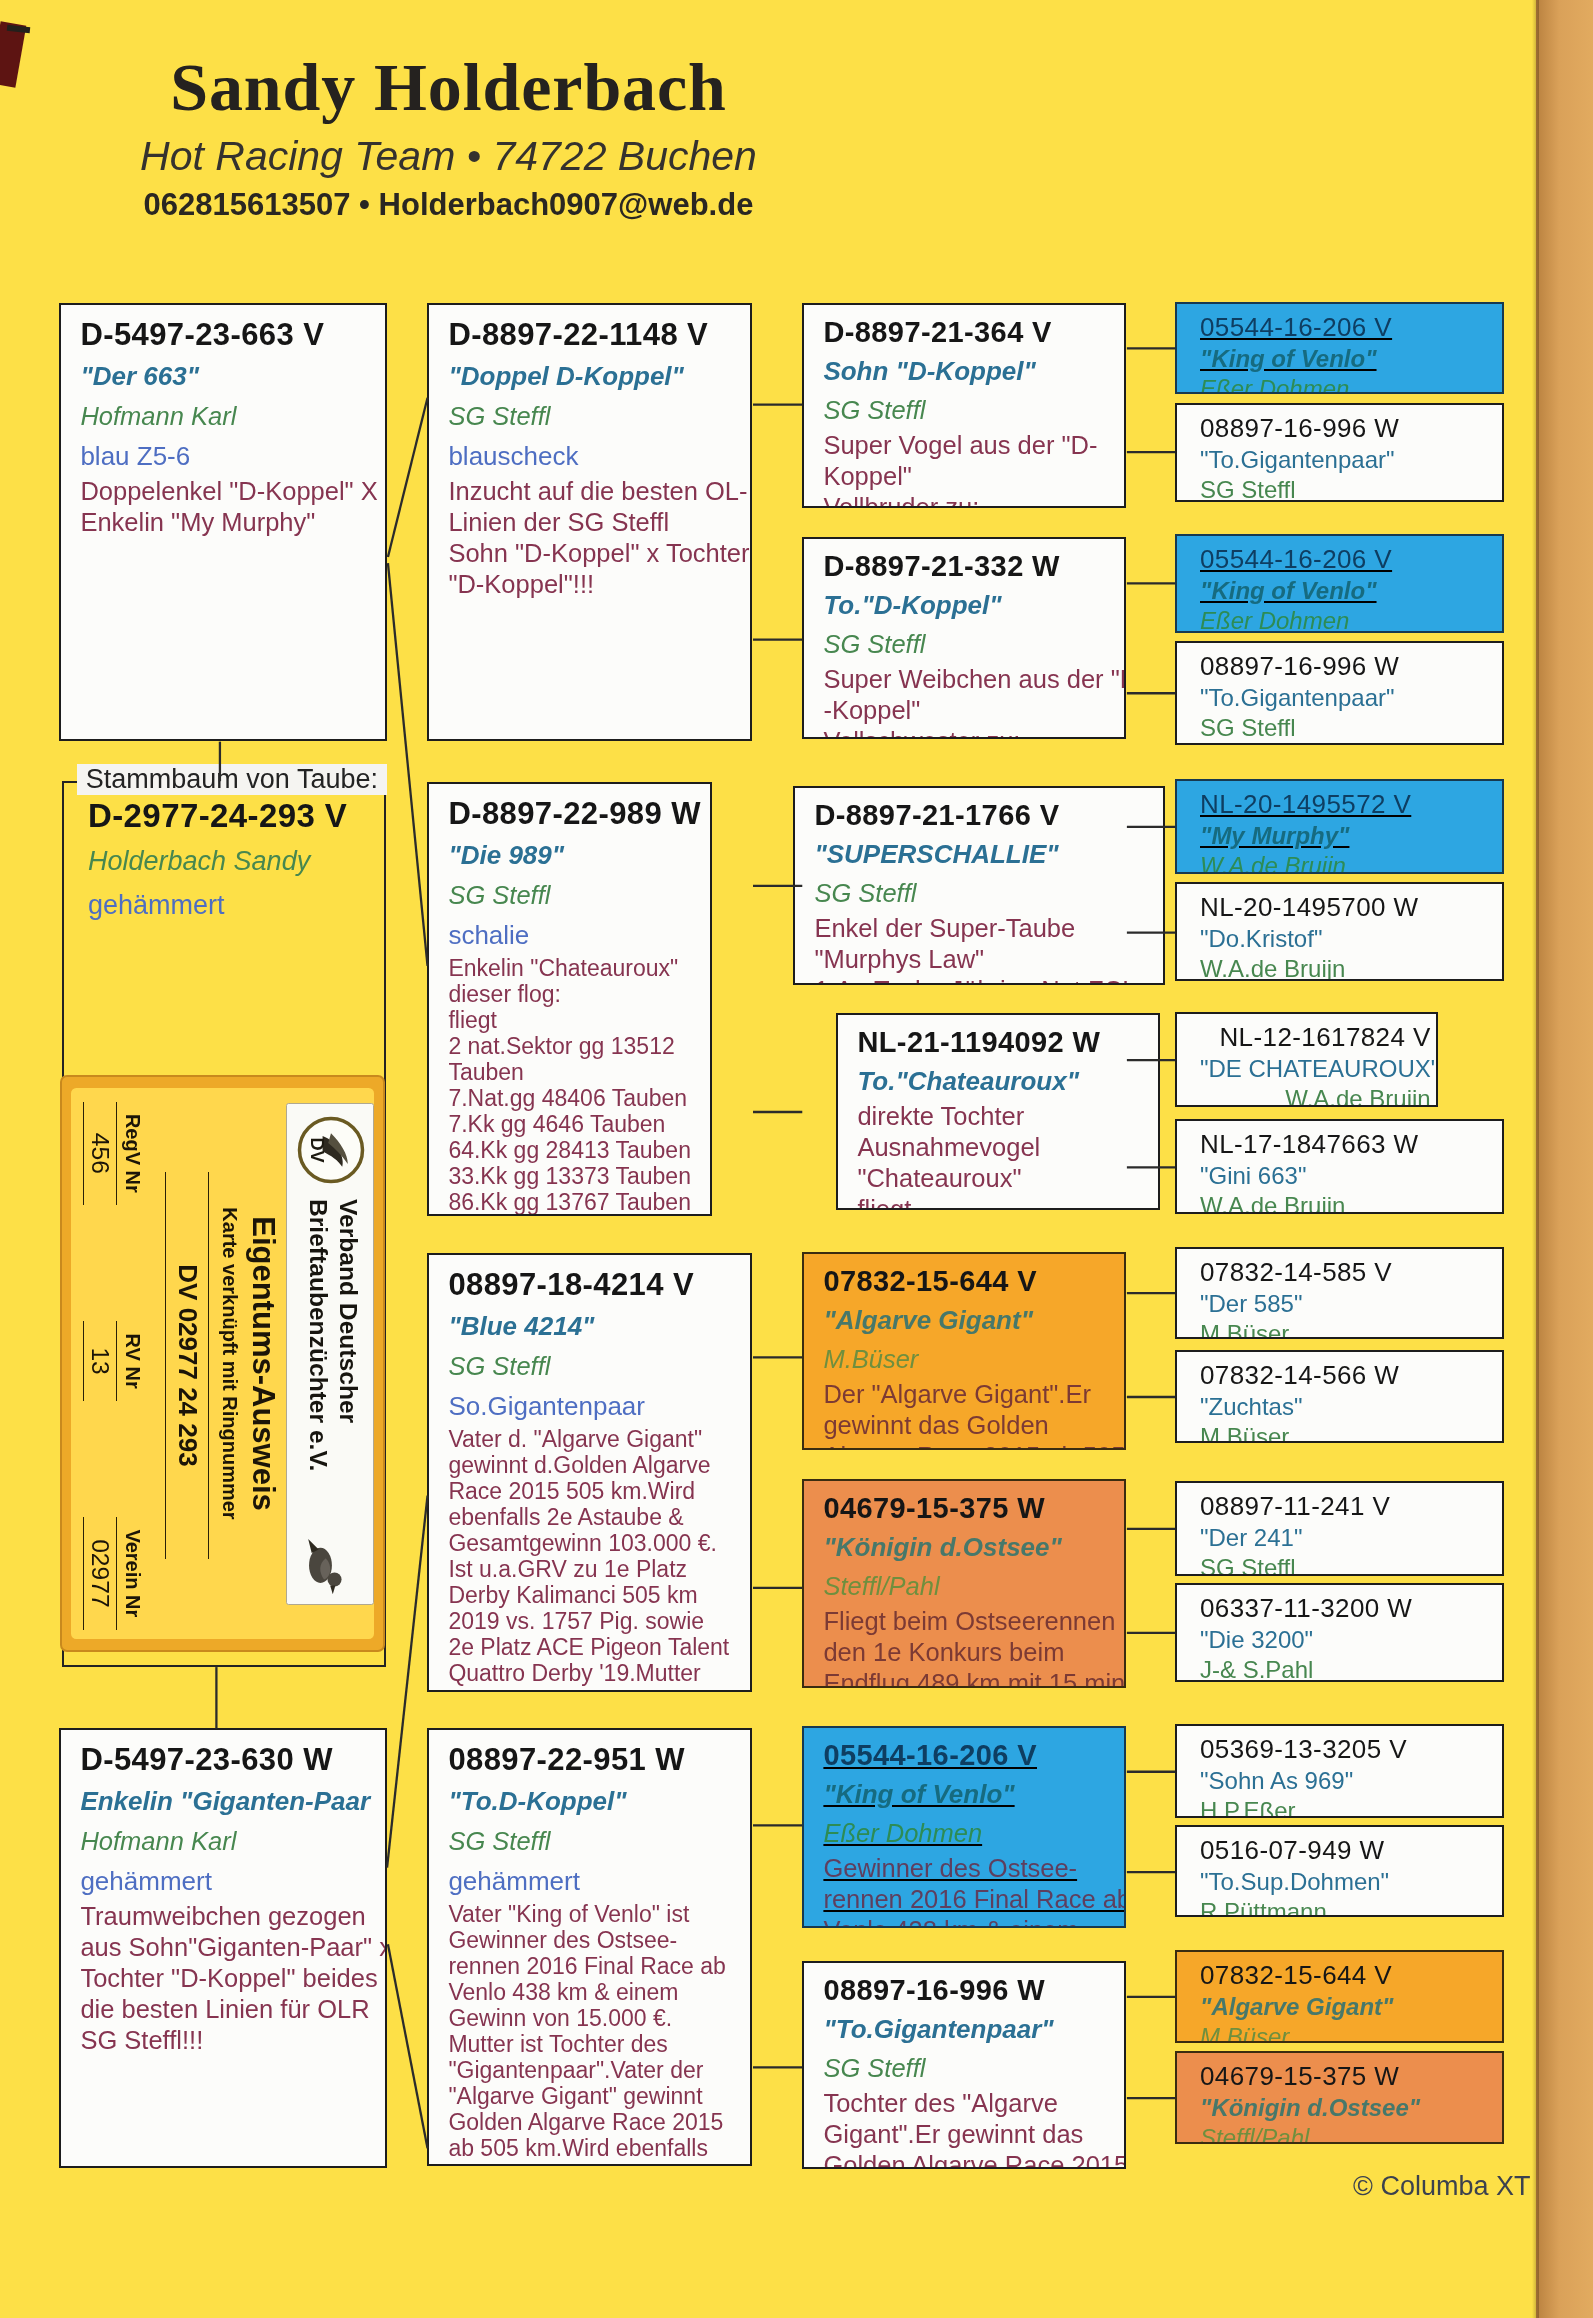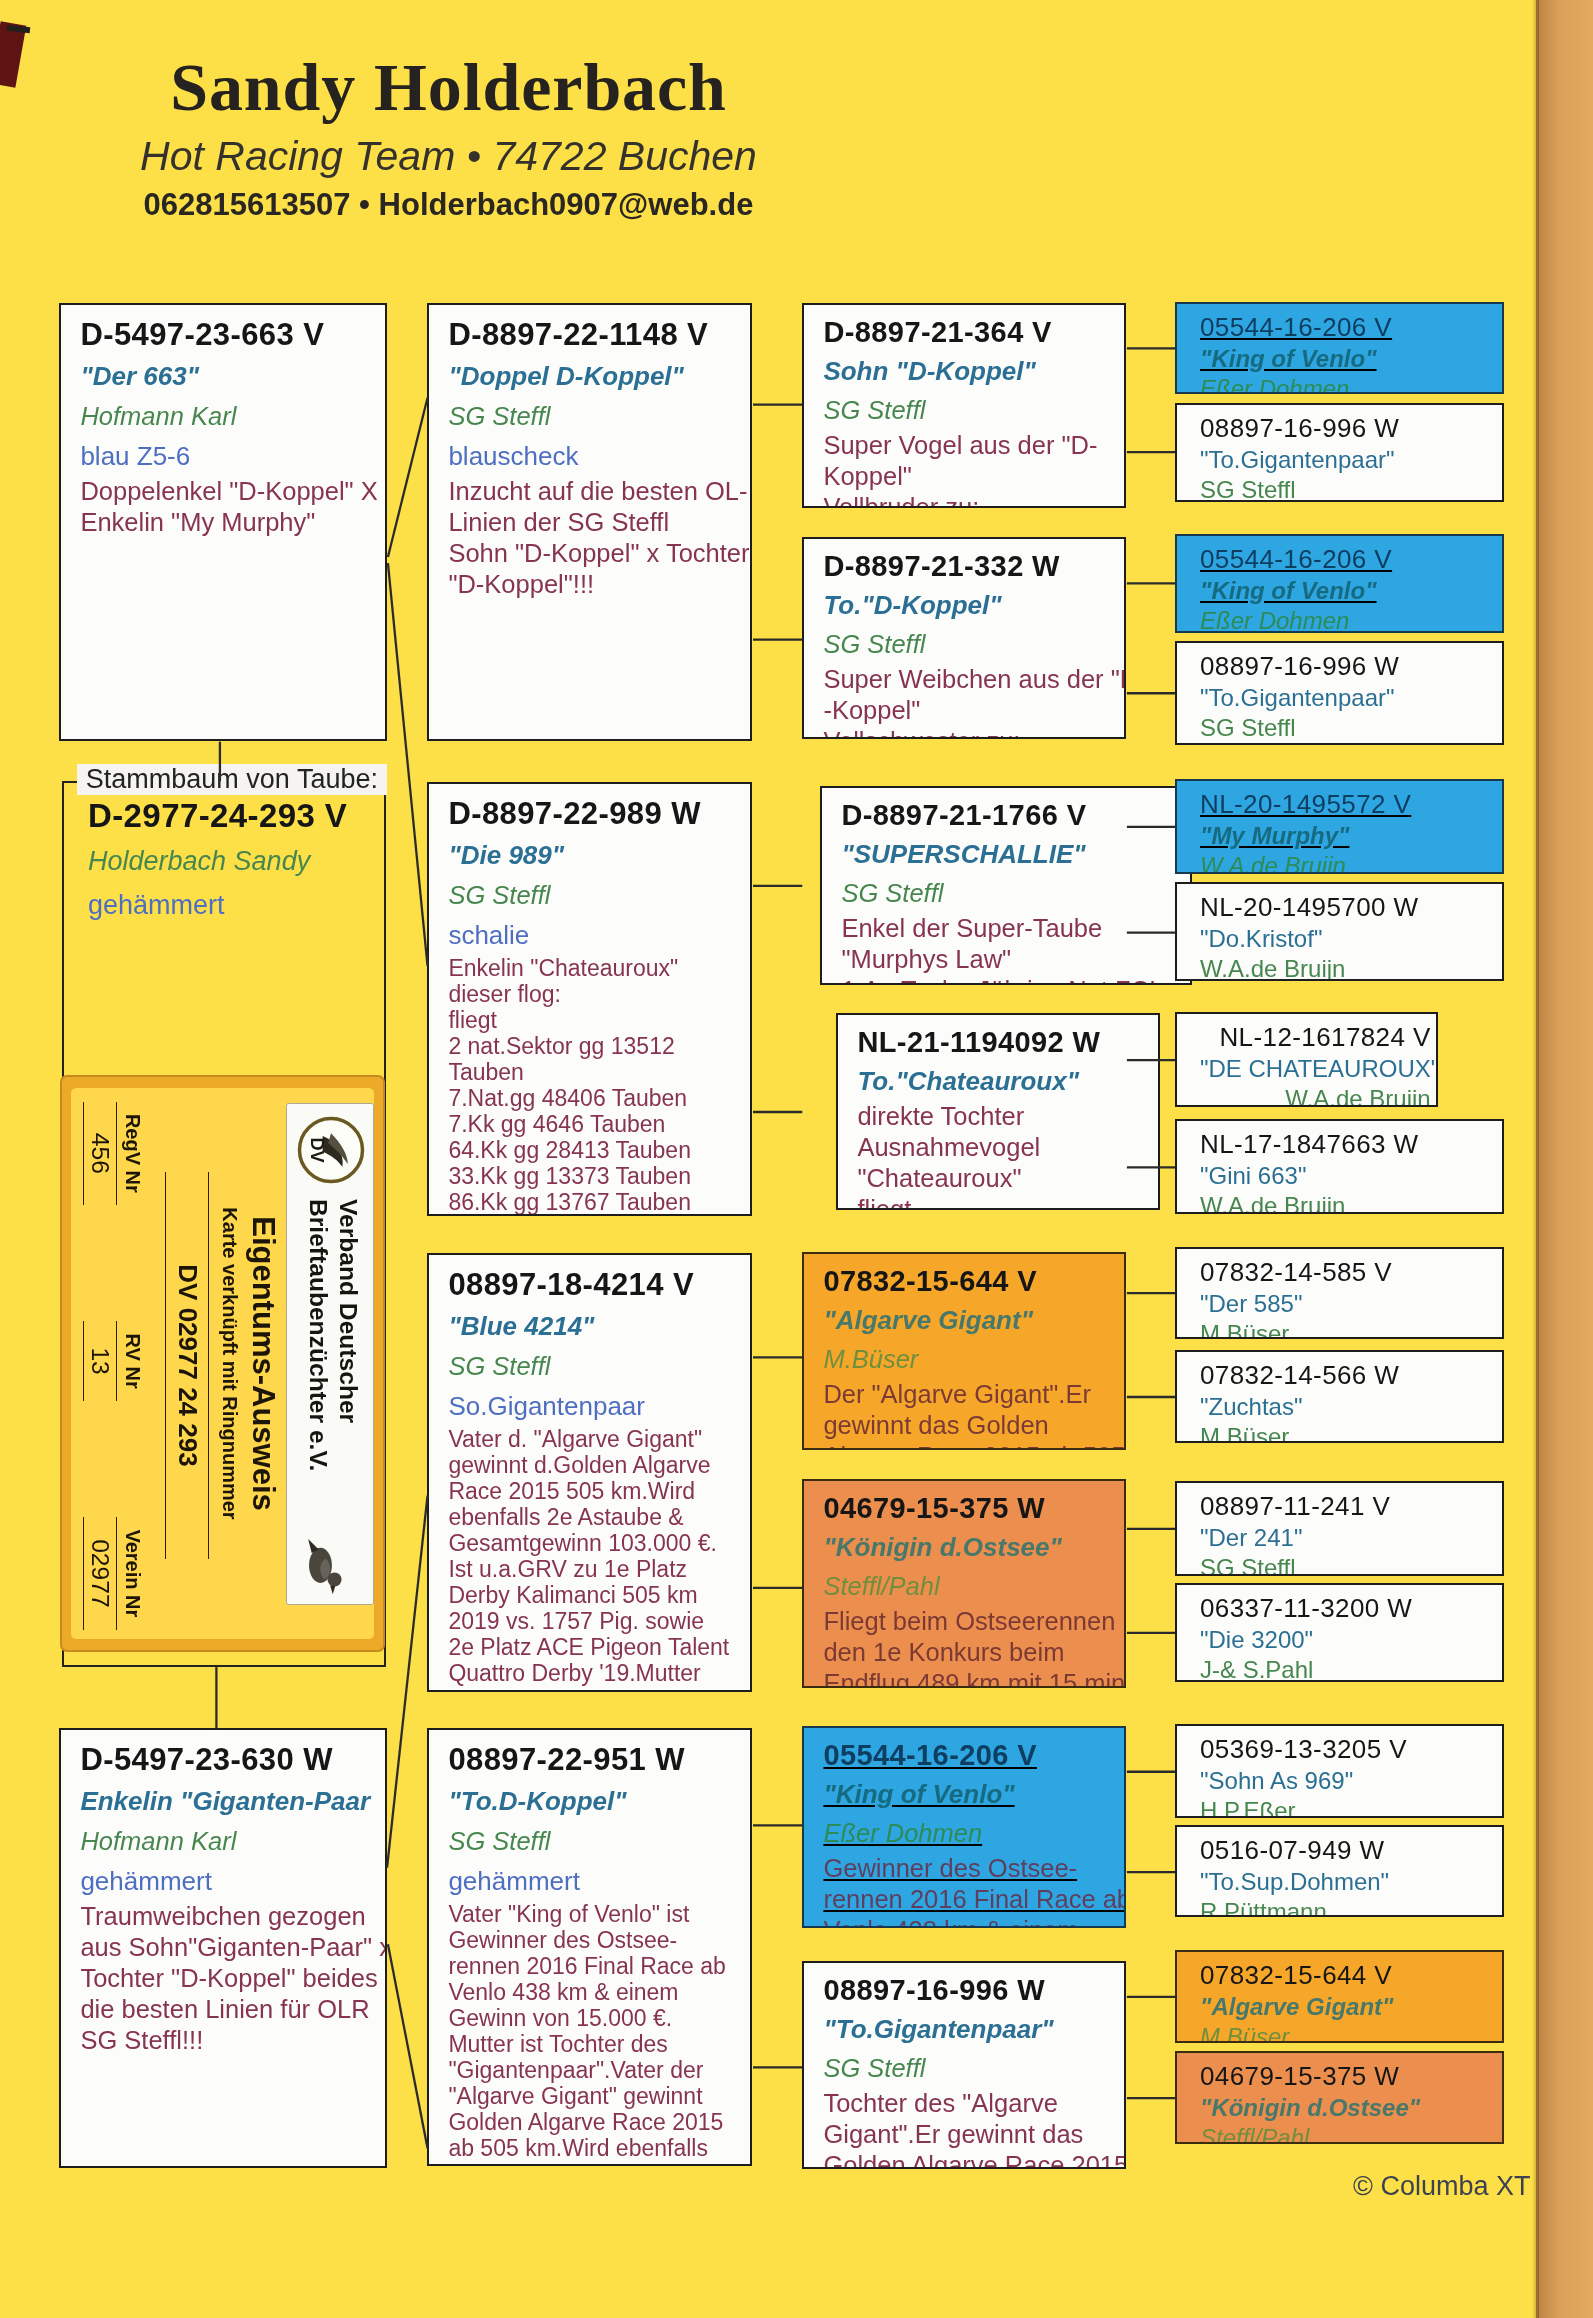--- a/index.html
+++ b/index.html
@@ -172,21 +172,21 @@
         <div class="name">"Doppel D-Koppel"</div>
         <div class="breeder">SG Steffl</div>
         <div class="info">blauscheck</div>
         <div class="desc">
           <div>Inzucht auf die besten OL-</div>
           <div>Linien der SG Steffl</div>
           <div>Sohn "D-Koppel" x Tochter</div>
           <div>"D-Koppel"!!!</div>
         </div>
       </div>
-      <div class="box big dense" style="left: 427px; top: 782px; width: 325px; height: 434px;">
+      <div class="box big dense" style="left: 427px; top: 782px; width: 285px; height: 434px;">
         <div class="ring">D-8897-22-989 W</div>
         <div class="name">"Die 989"</div>
         <div class="breeder">SG Steffl</div>
         <div class="info">schalie</div>
         <div class="desc">
           <div>Enkelin "Chateauroux"</div>
           <div>dieser flog:</div>
           <div>fliegt</div>
           <div>2 nat.Sektor gg 13512</div>
           <div>Tauben</div>
@@ -246,21 +246,21 @@
       <div class="box mid" style="left: 802px; top: 537px; width: 324px; height: 202px;">
         <div class="ring">D-8897-21-332 W</div>
         <div class="name">To."D-Koppel"</div>
         <div class="breeder">SG Steffl</div>
         <div class="desc">
           <div>Super Weibchen aus der "D</div>
           <div>-Koppel"</div>
           <div>Vollschwester zu:</div>
         </div>
       </div>
-      <div class="box mid" style="left: 820px; top: 786px; width: 372px; height: 199px;">
+      <div class="box mid" style="left: 793px; top: 786px; width: 372px; height: 199px;">
         <div class="ring">D-8897-21-1766 V</div>
         <div class="name">"SUPERSCHALLIE"</div>
         <div class="breeder">SG Steffl</div>
         <div class="desc">
           <div>Enkel der Super-Taube</div>
           <div>"Murphys Law"</div>
           <div>1.As-Taube Jährige Nat.FCI</div>
         </div>
       </div>
       <div class="box mid" style="left: 802px; top: 1013px; width: 324px; height: 197px; margin-left: 34px;">

